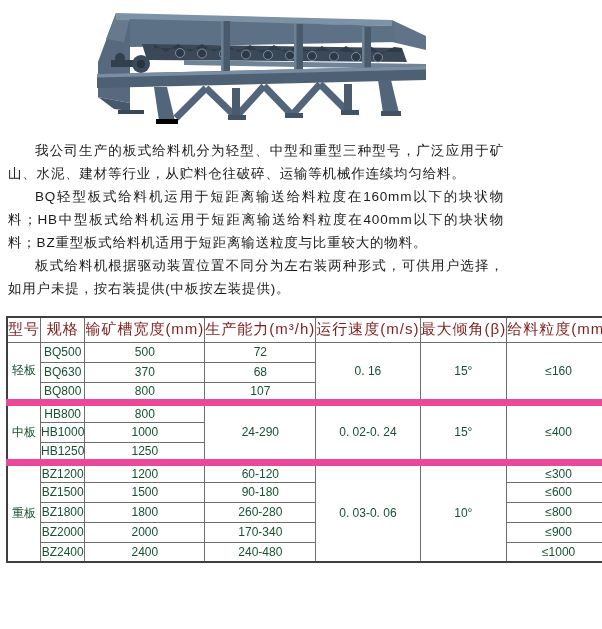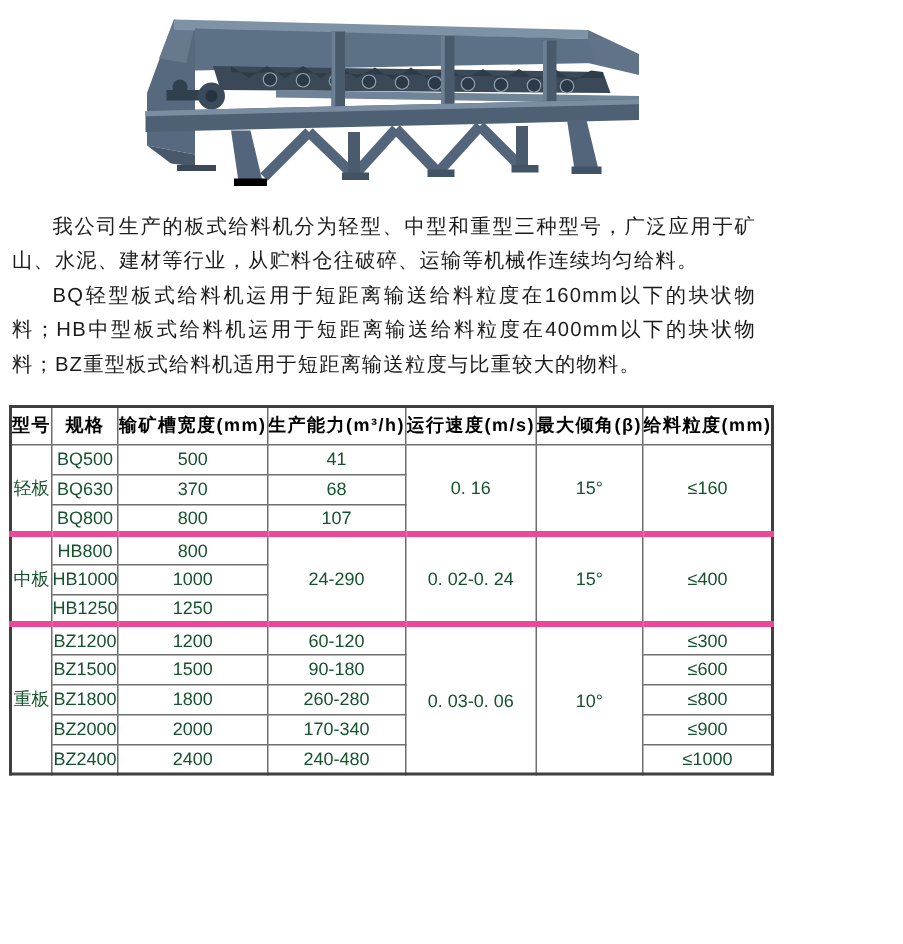--- a/index.html
+++ b/index.html
@@ -49,32 +49,32 @@
   .spec-table th, .spec-table td {
     border: 1px solid #6e6e6e;
     text-align: center;
     vertical-align: middle;
     padding: 0;
     overflow: hidden;
     white-space: nowrap;
   }
   .spec-table th {
     height: 25px;
-    font-size: 12px;
-    font-weight: bold;
+    font-size: 15px;
+    font-weight: normal;
     letter-spacing: 1px;
-    color: #000000;
+    color: #7f1d1d;
     background: #ffffff;
   }
   .spec-table td {
     height: 20px;
     font-size: 12px;
     color: #14532d;
   }
-  .spec-table tr.sec-start td { border-top: 4px solid #ec4899; }
+  .spec-table tr.sec-start td { border-top: 7px solid #ec4899; }
 </style>
 </head>
 <body>
 
 <div class="page">
 
   <div class="photo-wrap">
     <svg width="345" height="128" viewBox="0 0 345 128">
 
       <polygon points="32,9 14,58 14,93 46,99 46,13" fill="#56697e"></polygon>
@@ -139,20 +139,21 @@
       <rect x="297" y="107" width="20" height="5" fill="#425366"></rect>
 
       <polygon points="14,93 46,99 46,107 30,105" fill="#47586b"></polygon>
       <rect x="34" y="106" width="26" height="4" fill="#3a4857"></rect>
     </svg>
   </div>
 
   <div class="intro">
     <p>我公司生产的板式给料机分为轻型、中型和重型三种型号，广泛应用于矿山、水泥、建材等行业，从贮料仓往破碎、运输等机械作连续均匀给料。</p>
     <p>BQ轻型板式给料机运用于短距离输送给料粒度在160mm以下的块状物料；HB中型板式给料机运用于短距离输送给料粒度在400mm以下的块状物料；BZ重型板式给料机适用于短距离输送粒度与比重较大的物料。</p>
+    <p>板式给料机根据驱动装置位置不同分为左右装两种形式，可供用户选择，如用户未提，按右装提供(中板按左装提供)。</p>
   </div>
 
 
   <table class="spec-table">
     <colgroup>
       <col style="width:80px">
         <col style="width:82px">
         <col style="width:82px">
       <col style="width:79px">
         <col style="width:83px">
@@ -169,21 +170,21 @@
         <th>最大倾角(β)</th>
         <th>给料粒度(mm)</th>
       </tr>
     </thead>
     <tbody>
 
       <tr>
         <td rowspan="3">轻板</td>
         <td>BQ500</td>
         <td>500</td>
-        <td>41</td>
+        <td>72</td>
         <td rowspan="3">0. 16</td>
         <td rowspan="3">15°</td>
         <td rowspan="3">≤160</td>
       </tr>
       <tr>
         <td>BQ630</td>
         <td>370</td>
         <td>68</td>
       </tr>
       <tr>

